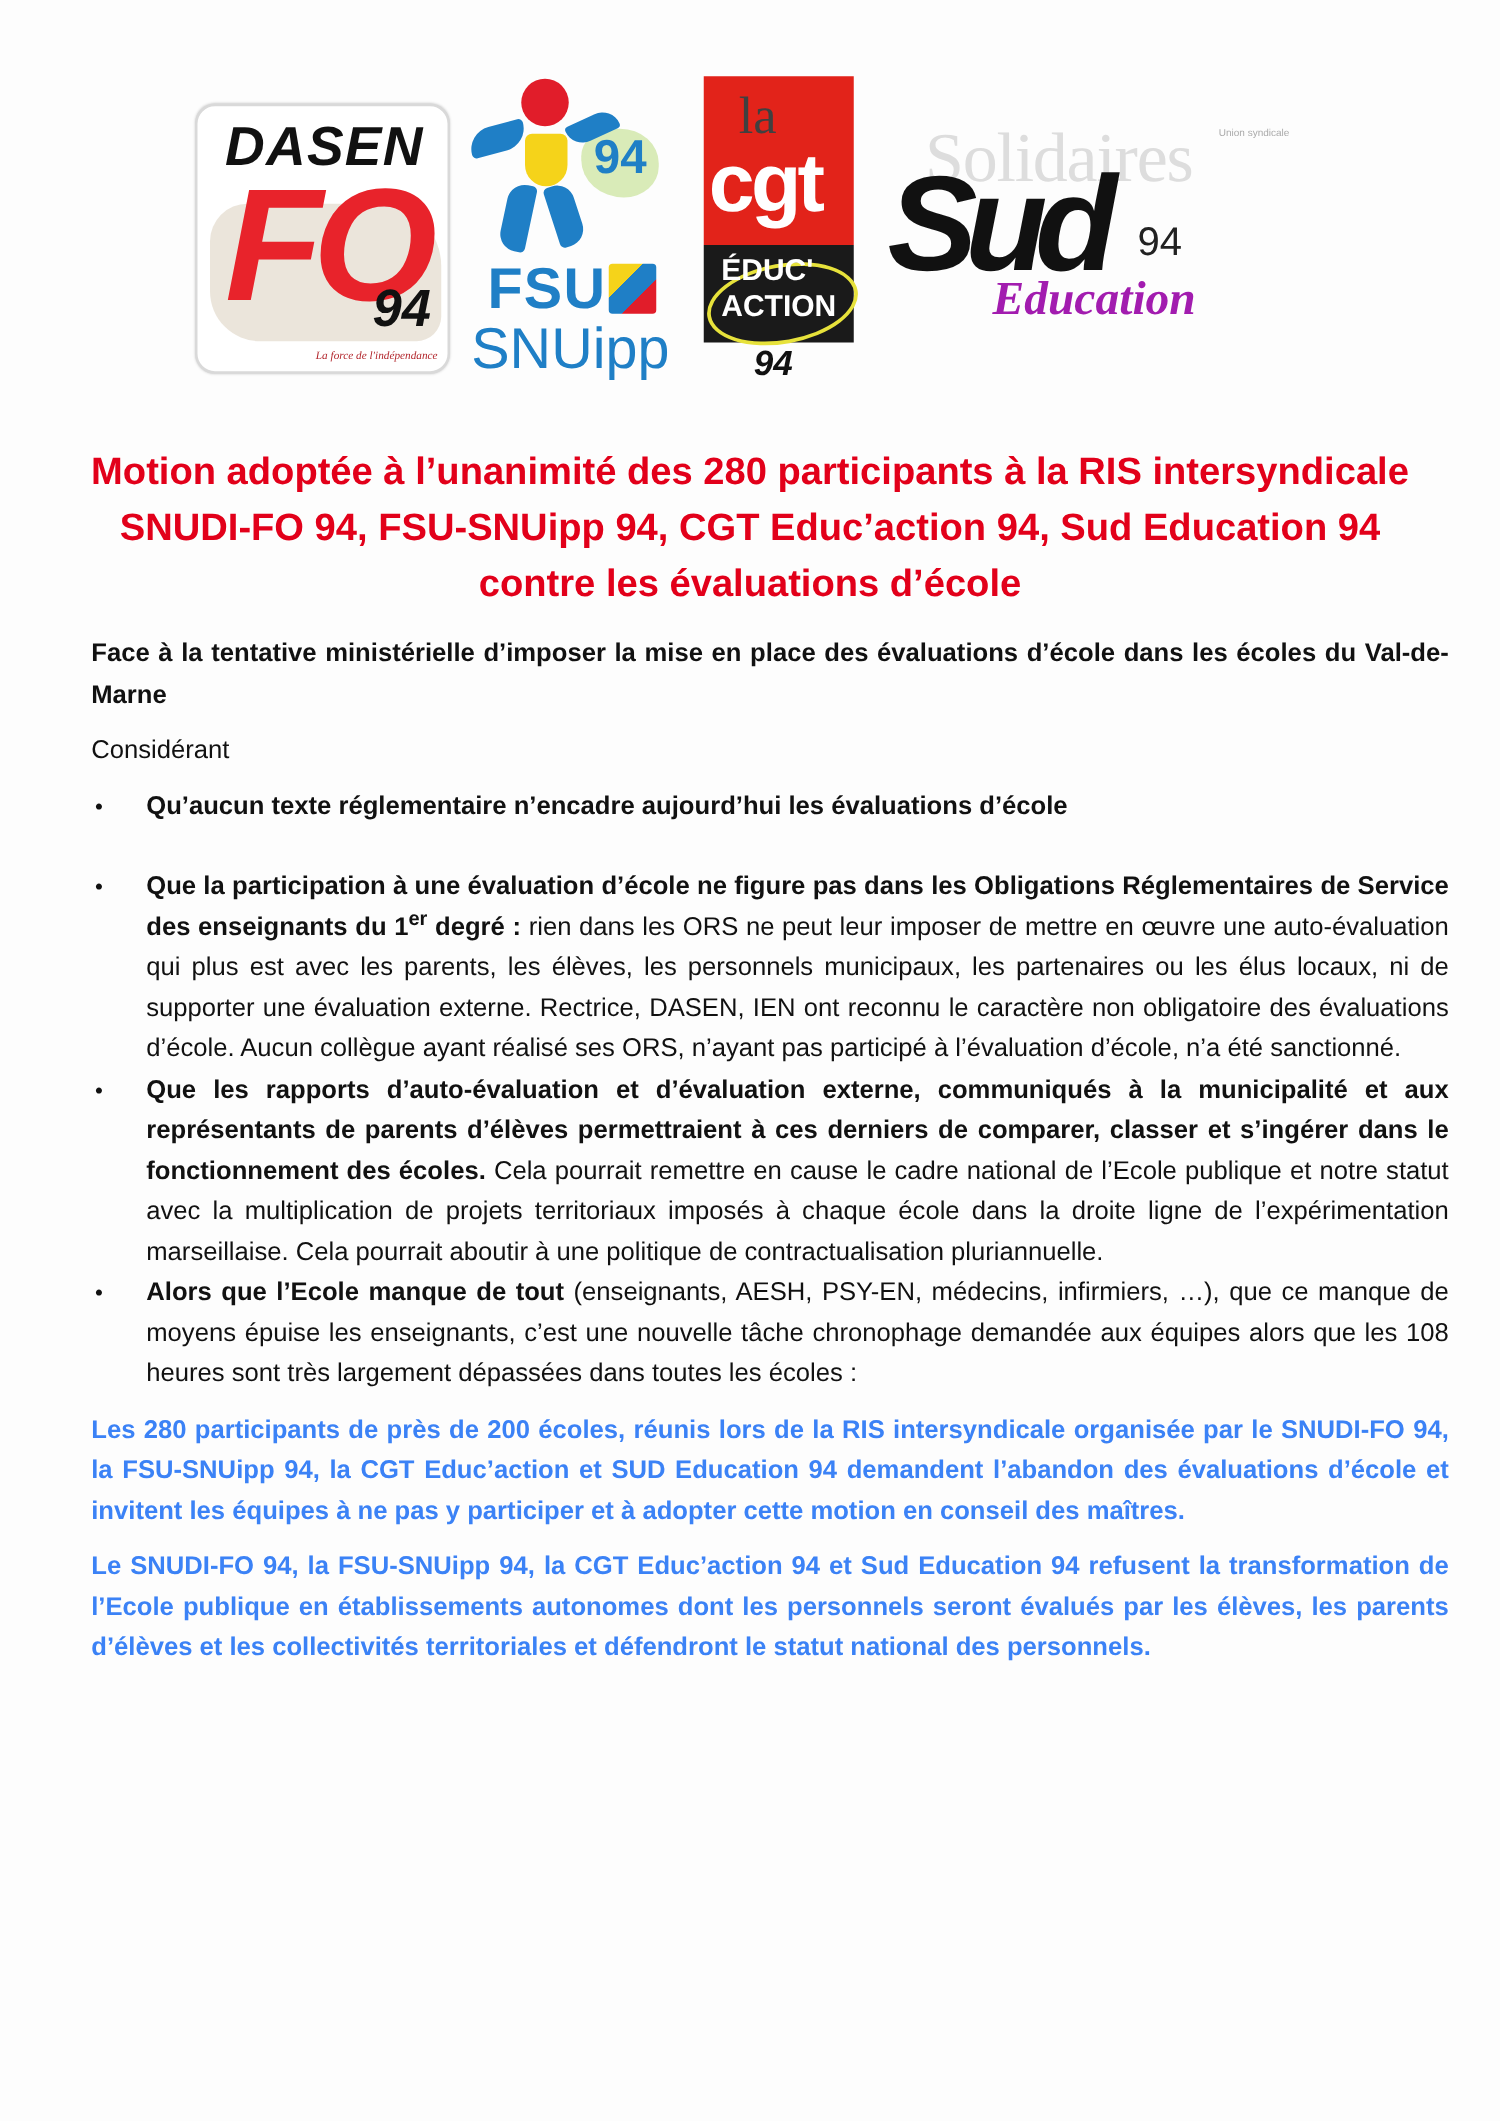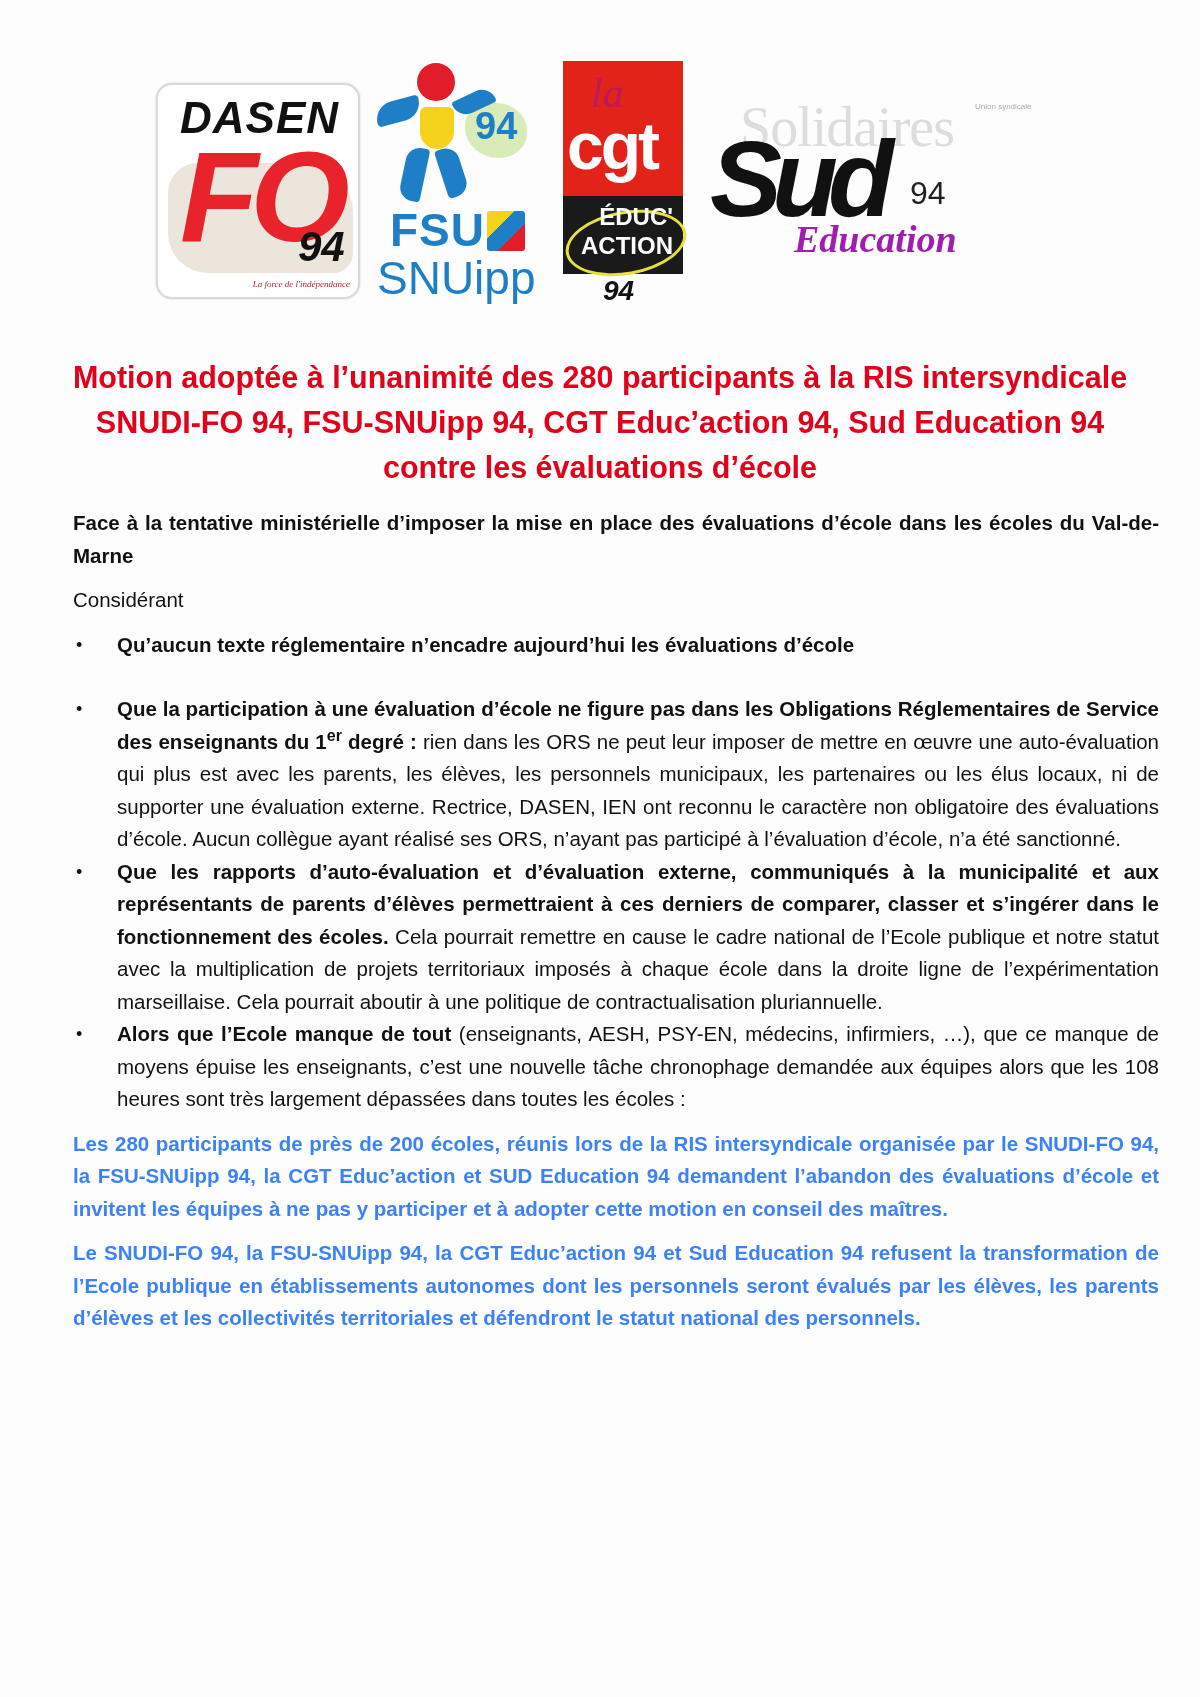--- a/index.html
+++ b/index.html
@@ -27,24 +27,24 @@
     .logo-fsu .leg-r { position: absolute; left: 66px; top: 92px; width: 22px; height: 50px; background: #1f7fc6; border-radius: 4px 14px 14px 4px; transform: rotate(-18deg); }
     .logo-fsu .blob { position: absolute; left: 90px; top: 48px; width: 62px; height: 55px; background: #cfe6a6; border-radius: 40% 50% 45% 55%; opacity: .8; }
     .logo-fsu .n94 { position: absolute; left: 100px; top: 50px; font-size: 38px; font-weight: bold; color: #1f7fc6; }
     .logo-fsu .fsu { position: absolute; left: 15px; top: 148px; font-size: 46px; font-weight: bold; color: #1f7fc6; letter-spacing: 1px; }
     .logo-fsu .fsu-u { position: absolute; left: 112px; top: 156px; width: 38px; height: 40px; background: linear-gradient(135deg, #f5d31a 0 35%, #1f7fc6 35% 65%, #e11d2a 65%); border-radius: 3px; }
     .logo-fsu .snuipp { position: absolute; left: 2px; top: 196px; font-size: 46px; color: #1f7fc6; }
 
     
     .logo-cgt { left: 413px; top: 6px; width: 120px; height: 240px; }
     .logo-cgt .red { position: absolute; left: 0; top: 0; width: 120px; height: 135px; background: #e2231a; }
-    .logo-cgt .la { position: absolute; left: 28px; top: 8px; font-size: 42px; font-style: italic; color: #be185d; font-family: "Liberation Serif", serif; }
+    .logo-cgt .la { position: absolute; left: 28px; top: 8px; font-size: 42px; color: #404040; font-family: "Liberation Serif", serif; }
     .logo-cgt .cgt { position: absolute; left: 4px; top: 52px; font-size: 66px; font-weight: bold; color: #fff; letter-spacing: -3px; line-height: 1; }
     .logo-cgt .black { position: absolute; left: 0; top: 135px; width: 120px; height: 78px; background: #1a1a1a; }
-    .logo-cgt .edu { position: absolute; left: 14px; top: 142px; font-size: 24px; color: #fff; font-weight: bold; line-height: 1.2; text-align: right; width: 96px; }
+    .logo-cgt .edu { position: absolute; left: 14px; top: 142px; font-size: 24px; color: #fff; font-weight: bold; line-height: 1.2; text-align: left; width: 96px; }
     .logo-cgt .swirl { position: absolute; left: 2px; top: 150px; width: 116px; height: 58px; border: 3px solid #e7e23b; border-radius: 50%; transform: rotate(-10deg); }
     .logo-cgt .n94 { position: absolute; left: 40px; top: 214px; font-size: 28px; font-weight: bold; font-style: italic; color: #111; }
 
     
     .logo-sud { left: 560px; top: 40px; width: 340px; height: 200px; }
     .logo-sud .solid { position: absolute; left: 30px; top: 0; font-size: 56px; font-weight: normal; color: #c8c8c8; opacity: .6; font-family: "Liberation Serif", serif; letter-spacing: -1px; }
     .logo-sud .union { position: absolute; left: 265px; top: 8px; font-size: 8px; color: #aaa; line-height: 1.1; }
     .logo-sud .sud { position: absolute; left: 0; top: 30px; font-size: 108px; font-weight: bold; font-style: italic; color: #111; letter-spacing: -10px; line-height: 1; }
     .logo-sud .n94 { position: absolute; left: 200px; top: 80px; font-size: 32px; color: #222; }
     .logo-sud .edu { position: absolute; left: 84px; top: 122px; font-size: 38px; font-weight: bold; font-style: italic; color: #a21caf; font-family: "Liberation Serif", serif; }

